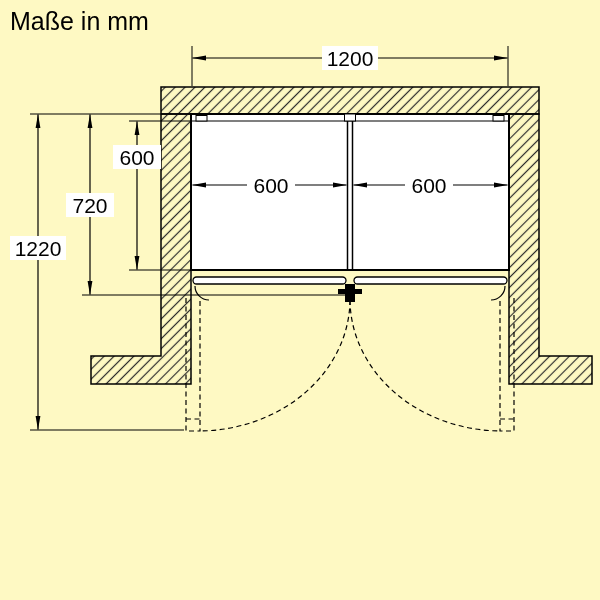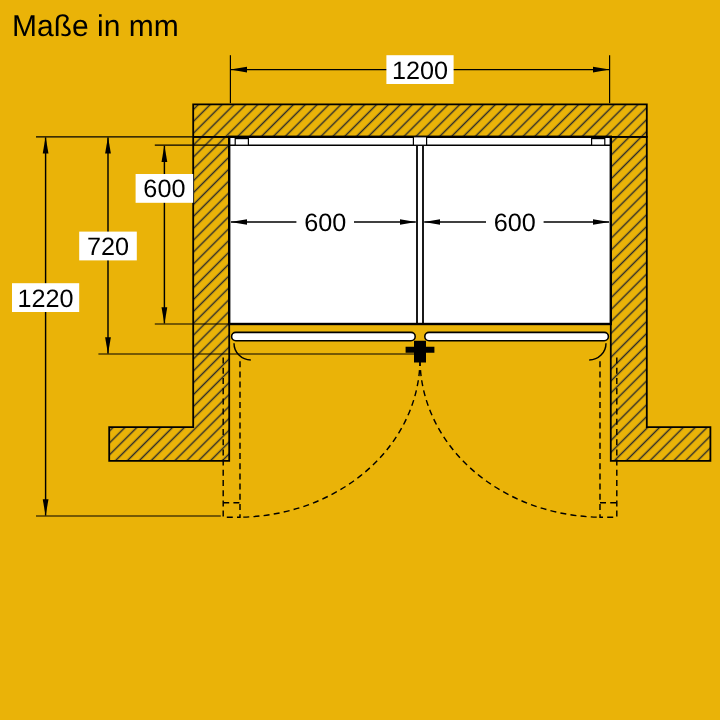--- a/index.html
+++ b/index.html
@@ -1,19 +1,19 @@
 <!DOCTYPE html>
 <html><head>
 <meta charset="utf-8">
 <style>
   html,body{margin:0;padding:0;background:#ffffff;}
   .canvas{
     position:relative;
     width:600px;height:600px;
-    background:#eab308;
+    background:#fef9c3;
     font-family:"Liberation Sans", sans-serif;
     overflow:hidden;
   }
   svg{display:block;}
   text{
     font-family:"Liberation Sans", sans-serif;
     fill:#000000;
   }
   .title-text{font-size:25px;}
   .dim-text{font-size:21px;}

